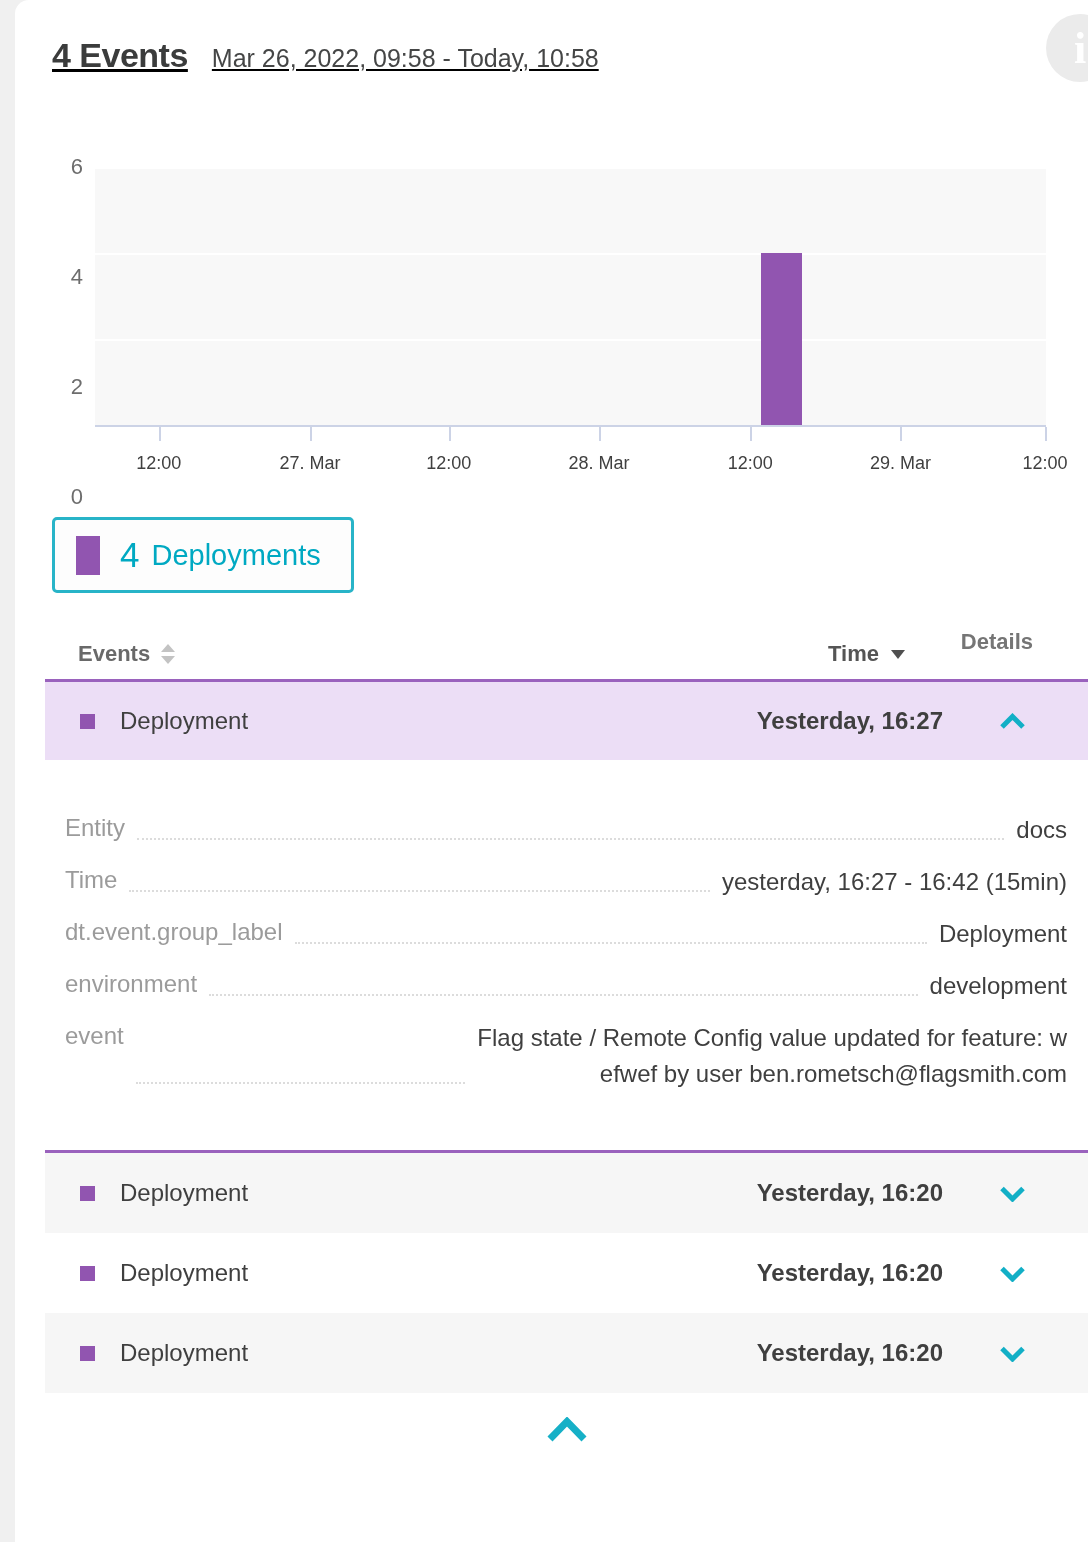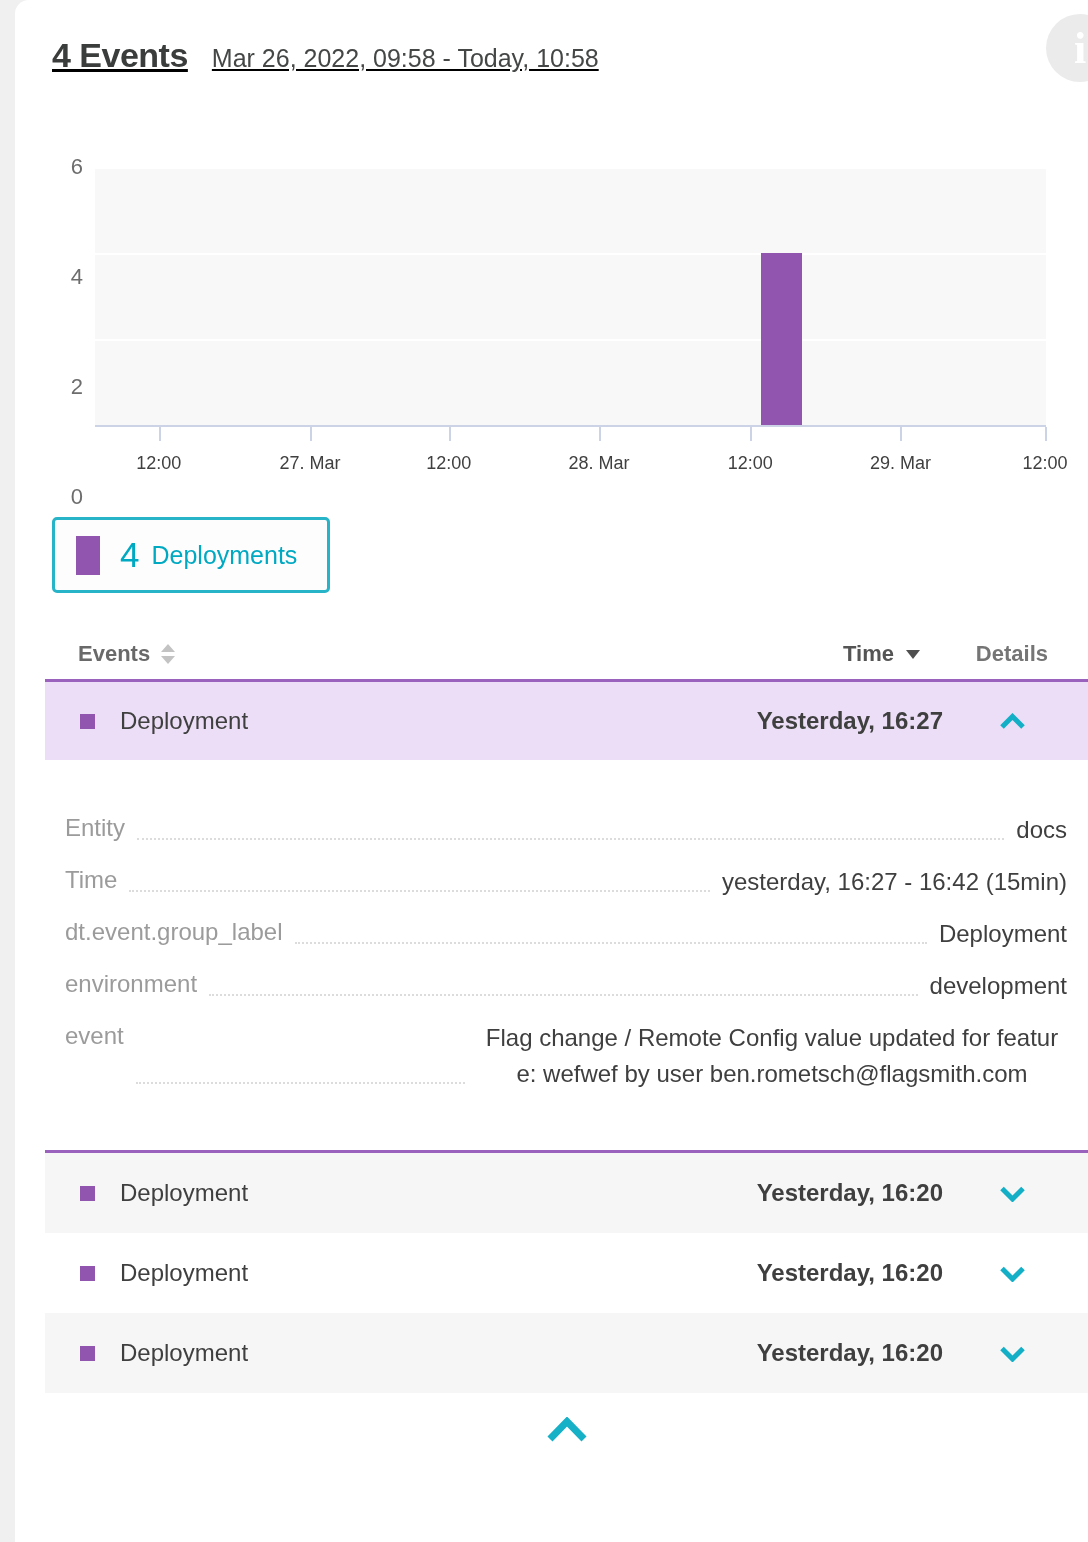--- a/index.html
+++ b/index.html
@@ -22,25 +22,25 @@
   .bar { position:absolute; bottom:0; background:#9155b0; }
   .ylab { position:absolute; width:50px; left:-62px; text-align:right; font-size:22px; color:#6d6d6d; transform:translateY(-50%); }
   .y0{top:0;} .y1{top:33.33%;} .y2{top:66.66%;} .y3{top:100%;}
   .xtick { position:absolute; top:260px; width:2px; height:14px; background:#ccd3e6; }
   .xlab { position:absolute; top:286px; transform:translateX(-50%); font-size:18px; color:#404040; white-space:nowrap; }
 
   
   .legend { display:inline-flex; align-items:center; margin:20px 0 0 37px; border:3px solid #28b4c8; border-radius:5px; background:#fdfdfd; padding:15px 30px 15px 21px; cursor:pointer; }
   .legend-swatch { width:24px; height:39px; background:#9155b0; }
   .legend-count { font-size:35px; color:#00a9c2; margin-left:20px; }
-  .legend-label { font-size:25px; color:#00a9c2; margin-left:12px; }
+  .legend-label { font-size:29px; color:#00a9c2; margin-left:12px; }
 
   
   .table { margin-top:36px; }
-  .thead { display:flex; align-items:center; height:50px; padding:0 40px 0 63px; }
+  .thead { display:flex; height:50px; padding:0 55px 0 63px; }
   .th { font-size:22px; font-weight:bold; color:#696969; }
   .th-events { flex:1; display:flex; align-items:center; gap:11px; cursor:pointer; }
   .sort-stack { display:flex; flex-direction:column; gap:4px; }
   .tri { width:0; height:0; border-left:7px solid transparent; border-right:7px solid transparent; }
   .tri.up { border-bottom:8px solid #c3c3c3; }
   .tri.down { border-top:8px solid #c3c3c3; }
   .th-time { display:flex; align-items:center; gap:12px; cursor:pointer; color:#555; }
   .th-time .tri.down { border-top:9px solid #4f4f4f; border-left:7px solid transparent; border-right:7px solid transparent; }
   .th-details { margin-left:38px; width:90px; text-align:right; color:#757575; }
 
@@ -52,21 +52,21 @@
   .event-row.plain { background:#ffffff; height:80px; }
   .sq { width:15px; height:15px; background:#9155b0; flex:none; }
   .row-type { flex:1; margin-left:25px; font-size:24px; color:#3f3f3f; }
   .row-time { font-size:24px; font-weight:bold; color:#3f3f3f; }
   .chev { margin-left:56px; flex:none; display:block; }
 
   .details { background:#ffffff; padding:36px 21px 44px 20px; }
   .d-row { display:flex; margin-bottom:14px;margin-top:16px; }
   .d-label { font-size:24px; line-height:32px; color:#9b9b9b; white-space:nowrap; flex:none; }
   .d-leader { flex:1; min-width:40px; border-bottom:2px dotted #dcdcdc; margin:0 12px 8px 12px; align-self:flex-end; }
-  .d-value { font-size:24px; line-height:36px; color:#3f3f3f; text-align:center; max-width:590px; word-break:break-all; }
+  .d-value { font-size:24px; line-height:36px; color:#3f3f3f; text-align:right; max-width:590px; word-break:break-all; }
 
   .footer { text-align:center; margin-top:24px; }
   .footer .chev { display:inline-block; margin:0; cursor:pointer; }
 </style>
 </head>
 <body>
 
 <div class="card">
 
   <div class="info-icon">i</div>
@@ -156,21 +156,21 @@
             <span class="d-value">Deployment</span>
           </div>
           <div class="d-row">
             <span class="d-label">environment</span>
             <span class="d-leader"></span>
             <span class="d-value">development</span>
           </div>
           <div class="d-row">
             <span class="d-label">event</span>
             <span class="d-leader"></span>
-            <span class="d-value">Flag change / Remote Config value updated for feature: wefwef by user ben.rometsch@flagsmith.com</span>
+            <span class="d-value">Flag state / Remote Config value updated for feature: wefwef by user ben.rometsch@flagsmith.com</span>
           </div>
         </div>
       </div>
 
       <div class="event-row striped">
         <span class="sq" style="background: rgb(145, 85, 176);"></span>
         <span class="row-type">Deployment</span>
         <span class="row-time">Yesterday, 16:20</span>
         <svg class="chev" width="27" height="17" viewBox="0 0 27 17">
             <polyline points="3,3.5 13.5,14 24,3.5" fill="none" stroke="#12afc6" stroke-width="5"></polyline>

